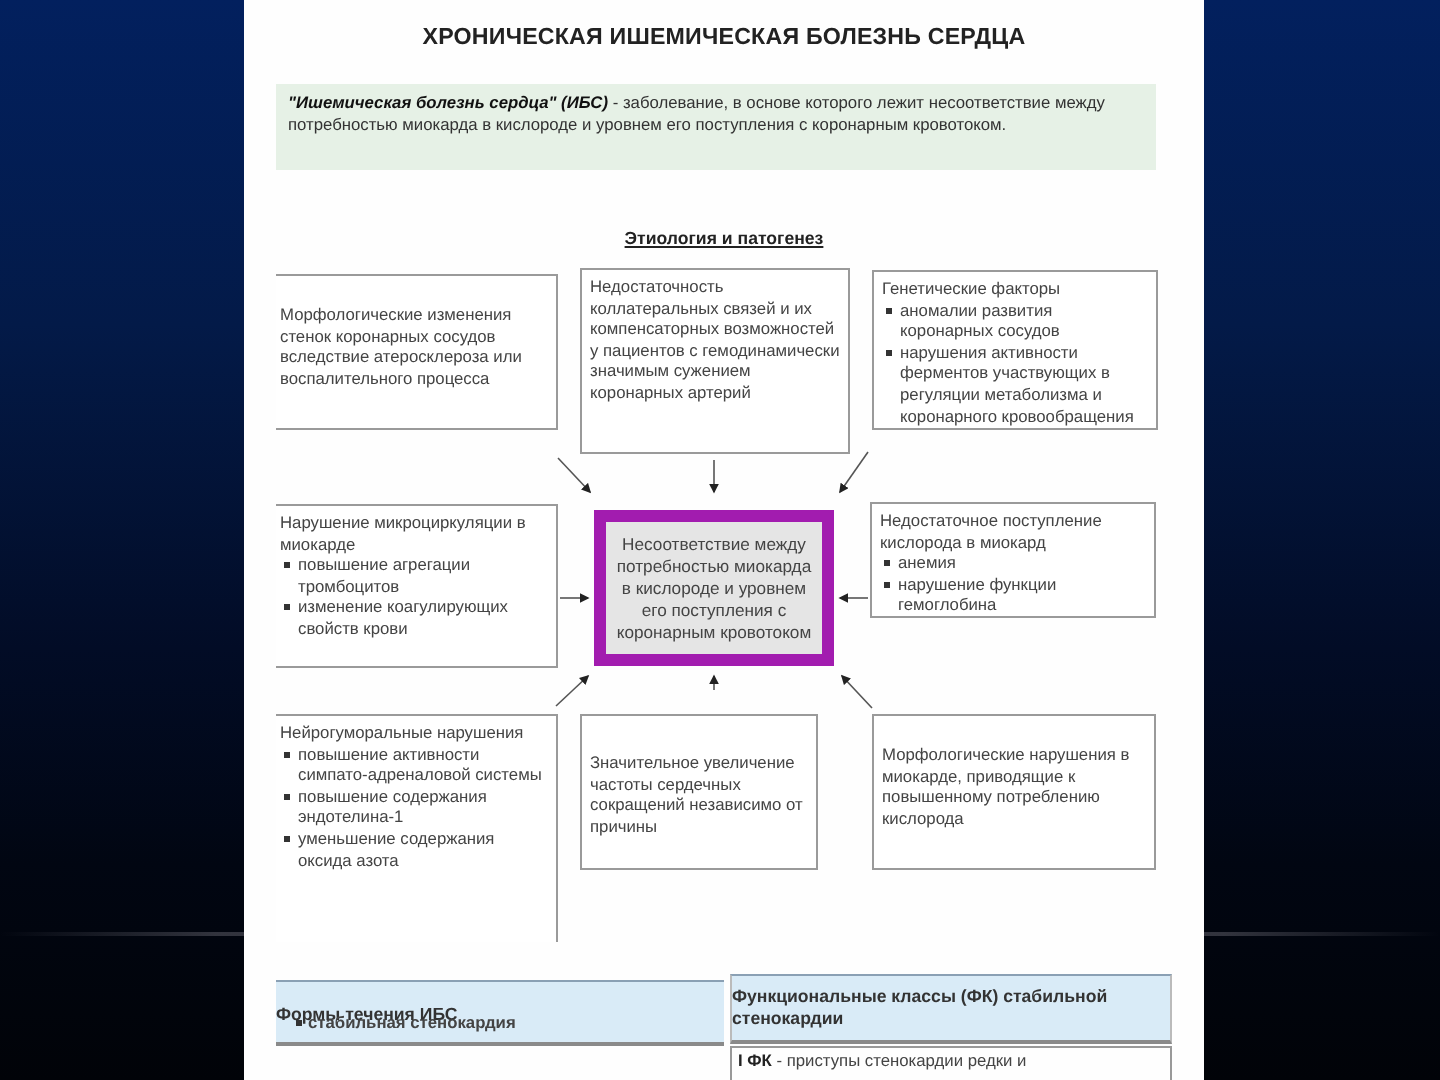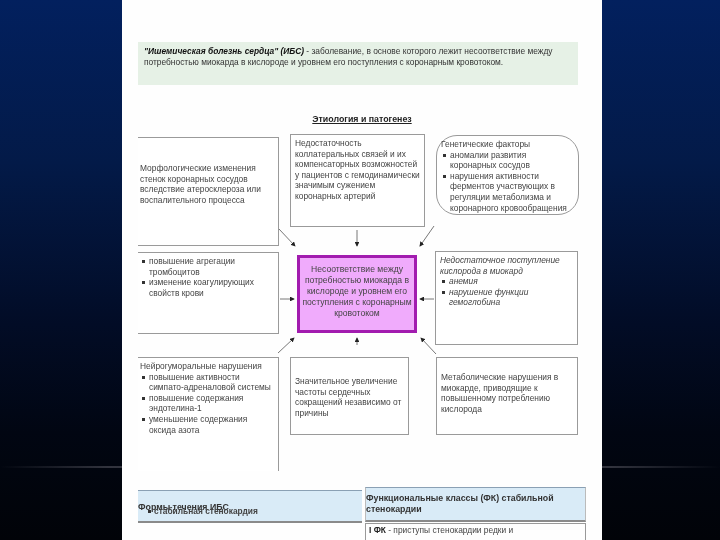--- a/index.html
+++ b/index.html
@@ -36,38 +36,39 @@
     padding:3px 4px; background:#fff;
   }
   .box.full { border:1px solid #9a9a9a; }
   .box.leftopen { border-top:1px solid #9a9a9a; border-right:1px solid #9a9a9a; border-bottom:1px solid #9a9a9a; padding-left:2px; }
   .box.leftopen.nobottom { border-bottom:none; }
   .box ul { margin:0; padding:0; list-style:none; }
   .box li { position:relative; padding-left:9px; }
   .box li::before { content:""; position:absolute; left:2px; top:4px; width:3px; height:3px; background:#333; }
   .center {
     left:175px; top:255px; width:120px; height:78px;
-    background:#f0abfc; border:3px solid #a21caf; box-sizing:border-box;
+    background:#e5e5e5; border:6px solid #a21caf; box-sizing:border-box;
     font-size:8.6px; line-height:11px; color:#444; text-align:center; padding:6px 2px 0 2px;
   }
   svg.arrows { position:absolute; left:0; top:0; }
   .tbl-head {
     box-sizing:border-box; background:#d9ebf7; border-top:1px solid #8aa0b4;
     border-bottom:2px solid #8a8a8a; font-weight:bold;
     font-size:8.8px; color:#333; line-height:11px;
   }
   .tbl-cell { font-size:8.4px; color:#444; line-height:11px; }
 </style>
 </head>
 <body>
 
 <div class="hline"></div>
 
 <div class="slide">
 
+  <div class="abs title">ХРОНИЧЕСКАЯ ИШЕМИЧЕСКАЯ БОЛЕЗНЬ СЕРДЦА</div>
 
   <div class="abs defbox">
     <b>"Ишемическая болезнь сердца" (ИБС)</b><span> - заболевание, в основе которого лежит несоответствие между потребностью миокарда в кислороде и уровнем его поступления с коронарным кровотоком.</span>
   </div>
 
   <div class="abs section">Этиология и патогенез</div>
 
   <svg class="arrows" width="480" height="540">
     <defs>
       <marker id="ah" markerWidth="6" markerHeight="6" refX="5" refY="3" orient="auto">
@@ -79,46 +80,47 @@
       <line x1="235" y1="230" x2="235" y2="246"></line>
       <line x1="312" y1="226" x2="298" y2="246"></line>
       <line x1="158" y1="299" x2="172" y2="299"></line>
       <line x1="312" y1="299" x2="298" y2="299"></line>
       <line x1="156" y1="353" x2="172" y2="338"></line>
       <line x1="235" y1="345" x2="235" y2="338"></line>
       <line x1="314" y1="354" x2="299" y2="338"></line>
     </g>
   </svg>
 
-  <div class="abs box leftopen" style="left:16px; top:137px; width:141px; height:109px; padding-top:25px;">
+  <div class="abs box leftopen" style="left:16px; top:137px; width:141px; height:78px; padding-top:14px;">
     <span>Морфологические изменения стенок коронарных сосудов вследствие атеросклероза или воспалительного процесса</span>
   </div>
 
   <div class="abs box full" style="left:168px; top:134px; width:135px; height:93px;">
     <span>Недостаточность коллатеральных связей и их компенсаторных возможностей у пациентов с гемодинамически значимым сужением коронарных артерий</span>
   </div>
 
-  <div class="abs box full" style="left:314px; top:135px; width:143px; height:80px;border-radius:21px;">
+  <div class="abs box full" style="left:314px; top:135px; width:143px; height:80px;">
     <div>Генетические факторы</div>
     <ul>
       <li>аномалии развития коронарных сосудов</li>
       <li>нарушения активности ферментов участвующих в регуляции метаболизма и коронарного кровообращения</li>
     </ul>
   </div>
 
   <div class="abs box leftopen" style="left:16px; top:252px; width:141px; height:82px;">
+    <div>Нарушение микроциркуляции в миокарде</div>
     <ul>
       <li>повышение агрегации тромбоцитов</li>
       <li>изменение коагулирующих свойств крови</li>
     </ul>
   </div>
 
   <div class="abs center">Несоответствие между потребностью миокарда в кислороде и уровнем его поступления с коронарным кровотоком</div>
 
-  <div class="abs box full" style="left:313px; top:251px; width:143px; height:94px;font-style:italic;">
+  <div class="abs box full" style="left:313px; top:251px; width:143px; height:58px;">
     <div>Недостаточное поступление кислорода в миокард</div>
     <ul>
       <li>анемия</li>
       <li>нарушение функции гемоглобина</li>
     </ul>
   </div>
 
   <div class="abs box leftopen nobottom" style="left:16px; top:357px; width:141px; height:114px;">
     <div>Нейрогуморальные нарушения</div>
     <ul>
@@ -126,21 +128,21 @@
       <li>повышение содержания эндотелина-1</li>
       <li>уменьшение содержания оксида азота</li>
     </ul>
   </div>
 
   <div class="abs box full" style="left:168px; top:357px; width:119px; height:78px; padding-top:18px;">
     <span>Значительное увеличение частоты сердечных сокращений независимо от причины</span>
   </div>
 
   <div class="abs box full" style="left:314px; top:357px; width:142px; height:78px; padding-top:14px;">
-    <span>Метаболические нарушения в миокарде, приводящие к повышенному потреблению кислорода</span>
+    <span>Морфологические нарушения в миокарде, приводящие к повышенному потреблению кислорода</span>
   </div>
 
   <div class="abs tbl-head" style="left:16px; top:490px; width:224px; height:33px; padding-top:11px;">Формы течения ИБС</div>
   <div class="abs tbl-cell" style="left:26px; top:506px; width:214px;font-weight:bold;">
     <span style="display:inline-block;width:3px;height:3px;background:#333;vertical-align:middle;margin-right:3px;"></span><span>стабильная стенокардия</span>
   </div>
 
   <div class="abs tbl-head" style="left:243px; top:487px; width:221px; height:35px; padding-top:5px; border-left:1px solid #bbb; border-right:1px solid #bbb;">Функциональные классы (ФК) стабильной стенокардии</div>
   <div class="abs tbl-cell" style="left:243px; top:523px; width:221px; height:17px; box-sizing:border-box; border:1px solid #999; border-bottom:none; padding:1px 3px;">
     <b style="color:#222;">I ФК</b><span> - приступы стенокардии редки и</span>

